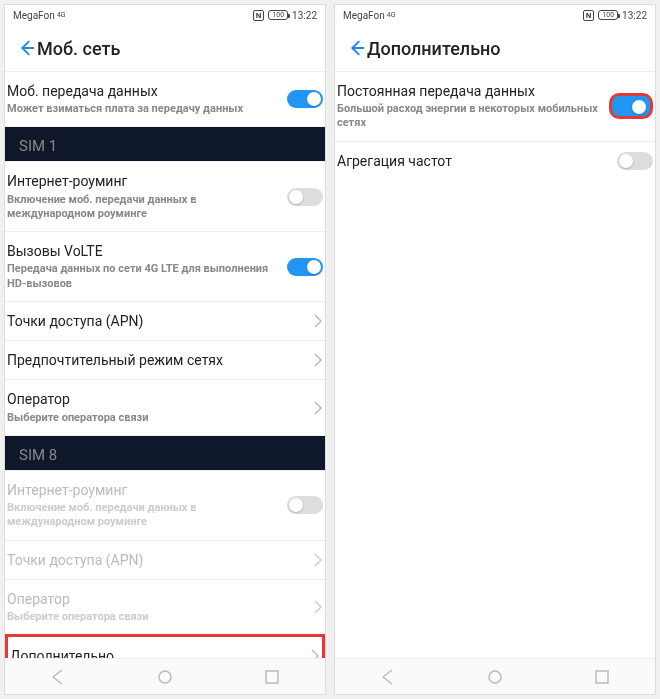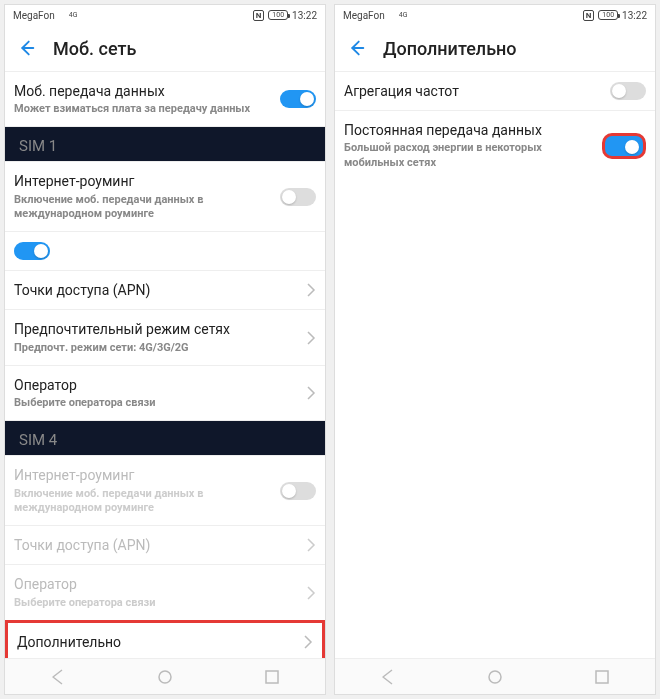--- a/index.html
+++ b/index.html
@@ -22,21 +22,21 @@
   }
   .statusbar {
     height: 20px;
     display: flex;
     justify-content: space-between;
     align-items: center;
     padding: 0 8px;
     font-size: 10px;
     color: #444;
   }
-  .statusbar .left { display: flex; align-items: center; gap: 14px; text-align: right; }
+  .statusbar .left { display: flex; align-items: center; gap: 2px; text-align: right; }
   .statusbar .right { display: flex; align-items: center; gap: 4px; }
   .sb-sup { font-size: 7px; vertical-align: super; }
   .nfc {
     font-weight: bold;
     border: 1px solid #444;
     border-radius: 2px;
     padding: 0 2px;
     font-size: 8px;
   }
   .batt {
@@ -52,34 +52,34 @@
     right: -3px; top: 3px;
     width: 2px; height: 4px;
     background: #444;
     border-radius: 0 1px 1px 0;
   }
   .appbar {
     display: flex;
     align-items: center;
     height: 46px;
     padding: 0 10px;
-    gap: 16px;
+    gap: 0;
   }
   .back-arrow {
     color: #1e88e5;
     display: inline-flex;
   }
   .appbar-title {
     font-size: 18px;
     font-weight: 500;
     color: #222;
   }
   .content { flex: 1; overflow-y: hidden; }
   .row {
-    padding: 10px 9px;
+    padding: 10px 2px;
     border-top: 1px solid #eee;
     display: flex;
     align-items: center;
     justify-content: space-between;
     gap: 10px;
     background: #fff;
   }
   .row .texts { flex: 1; min-width: 0; }
   .row .title { font-size: 14px; color: #222; line-height: 1.3; }
   .row .sub { font-size: 11px; color: #888; line-height: 1.3; margin-top: 2px; font-weight: bold; }
@@ -168,61 +168,64 @@
       <div class="texts">
         <div class="title">Интернет-роуминг</div>
         <div class="sub">Включение моб. передачи данных в международном роуминге</div>
       </div>
       <div class="switch off">
           <div class="knob"></div>
         </div>
     </div>
 
     <div class="row">
+      <div class="texts">
+        <div class="title">Вызовы VoLTE</div>
+        <div class="sub">Передача данных по сети 4G LTE для выполнения HD-вызовов</div>
+      </div>
       <div class="switch on">
           <div class="knob"></div>
         </div>
     </div>
 
     <div class="row">
       <div class="texts">
         <div class="title">Точки доступа (APN)</div>
       </div>
       <span class="chevron">
           <svg width="10" height="14" viewBox="0 0 10 14">
             <path d="M2 1l6 6-6 6" stroke="#bbb" stroke-width="1.5" fill="none"></path>
           </svg>
         </span>
     </div>
 
     <div class="row">
       <div class="texts">
         <div class="title">Предпочтительный режим сетях</div>
-        <div class="sub">Предпочт. режим сети: 4G/3G/2G</div>
       </div>
       <span class="chevron">
           <svg width="10" height="14" viewBox="0 0 10 14">
             <path d="M2 1l6 6-6 6" stroke="#bbb" stroke-width="1.5" fill="none"></path>
           </svg>
         </span>
     </div>
 
     <div class="row">
       <div class="texts">
         <div class="title">Оператор</div>
         <div class="sub">Выберите оператора связи</div>
       </div>
       <span class="chevron">
           <svg width="10" height="14" viewBox="0 0 10 14">
             <path d="M2 1l6 6-6 6" stroke="#bbb" stroke-width="1.5" fill="none"></path>
           </svg>
         </span>
     </div>
 
-    <div class="section-header">SIM 4</div>
+    <div class="section-header">SIM 8</div>
 
     <div class="row disabled">
       <div class="texts">
         <div class="title">Интернет-роуминг</div>
         <div class="sub">Включение моб. передачи данных в международном роуминге</div>
       </div>
       <div class="switch off">
           <div class="knob"></div>
         </div>
     </div>
@@ -302,37 +305,37 @@
           <path d="M8 12h12" stroke="#1e88e5" stroke-width="2" stroke-linecap="round"></path>
         </svg>
     </span>
     <span class="appbar-title">Дополнительно</span>
   </div>
 
   <div class="content">
 
     <div class="row">
       <div class="texts">
-        <div class="title">Агрегация частот</div>
-      </div>
-      <div class="switch off">
-          <div class="knob"></div>
-        </div>
-    </div>
-
-    <div class="row">
-      <div class="texts">
         <div class="title">Постоянная передача данных</div>
         <div class="sub">Большой расход энергии в некоторых мобильных сетях</div>
       </div>
       <div class="switch on highlight-red" style="padding:2px;width:44px;height:26px;">
           <div class="knob" style="width:14px;height:14px;top:4px;right:4px;"></div>
         </div>
     </div>
 
+    <div class="row">
+      <div class="texts">
+        <div class="title">Агрегация частот</div>
+      </div>
+      <div class="switch off">
+          <div class="knob"></div>
+        </div>
+    </div>
+
   </div>
 
   <div class="navbar">
     <span class="nav-btn">
         <svg width="18" height="18" viewBox="0 0 18 18">
           <path d="M13 2L4 9l9 7" stroke="#bbb" stroke-width="1.5" fill="none" stroke-linejoin="round"></path>
         </svg>
       </span>
     <span class="nav-btn">
         <svg width="18" height="18" viewBox="0 0 18 18">

